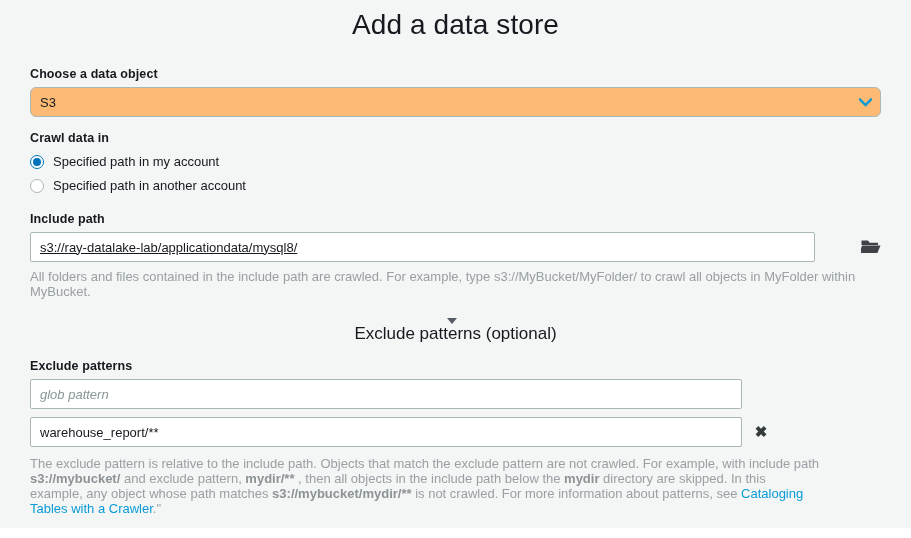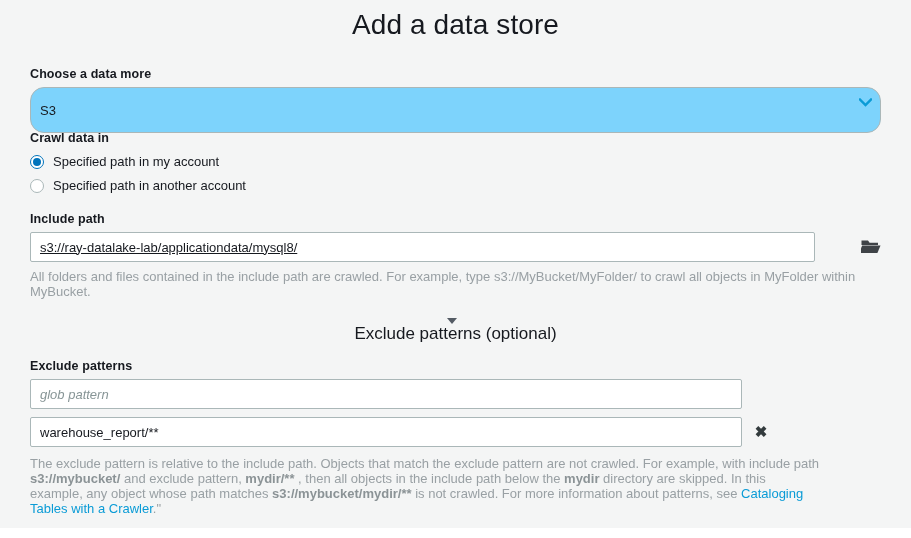--- a/index.html
+++ b/index.html
@@ -59,24 +59,24 @@
   }
 
   
   .select-wrap {
     position: relative;
     width: 851px;
     height: 30px;
   }
   .select-box {
     width: 100%;
-    height: 46px;
+    height: 30px;
     border: 1px solid #aab7b8;
-    background: #7dd3fc;
-    border-radius: 14px;
+    background: #fdba74;
+    border-radius: 6px;
     font-size: 13px;
     color: #16191f;
     padding: 0 28px 0 9px;
     line-height: 28px;
     font-family: "Liberation Sans", sans-serif;
   }
   .select-chevron {
     position: absolute;
     right: 9px;
     top: 0;
@@ -240,21 +240,21 @@
 </style>
 </head>
 <body>
 
 <div class="page">
 
   <h1 class="page-title">Add a data store</h1>
 
   <div class="content">
 
-    <label class="field-label">Choose a data more</label>
+    <label class="field-label">Choose a data object</label>
     <div class="select-wrap">
       <input class="select-box" readonly="" value="S3" style="">
       <span class="select-chevron">
         <svg width="13" height="9" viewBox="0 0 13 9">
           <path d="M1 1.5 L6.5 7 L12 1.5" fill="none" stroke="#0a9bd6" stroke-width="2.4" stroke-linecap="square"></path>
         </svg>
       </span>
     </div>
 
     <label class="field-label" style="margin-top:14px;">Crawl data in</label>

